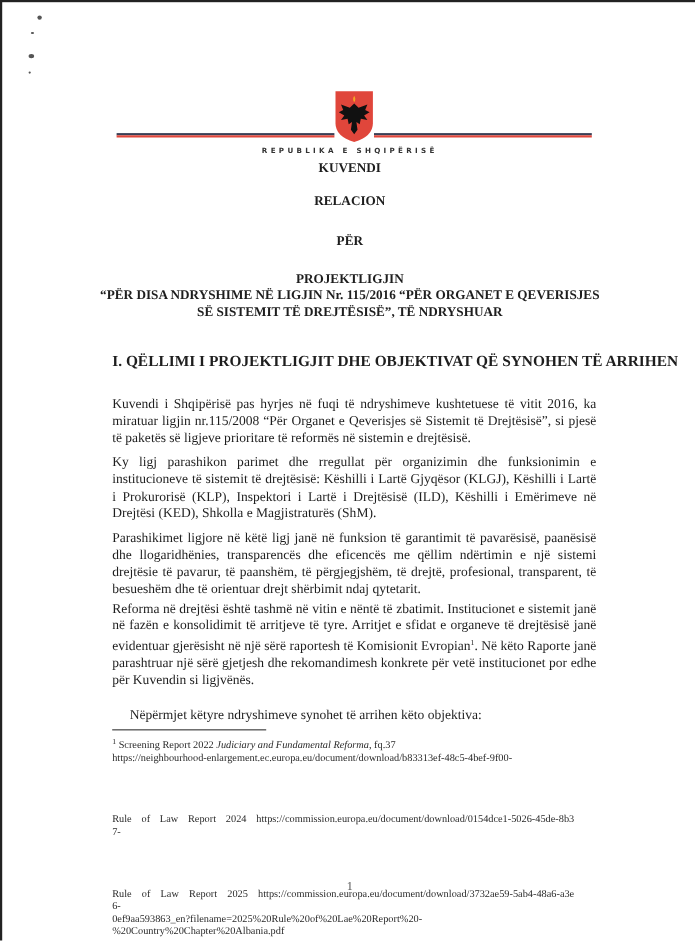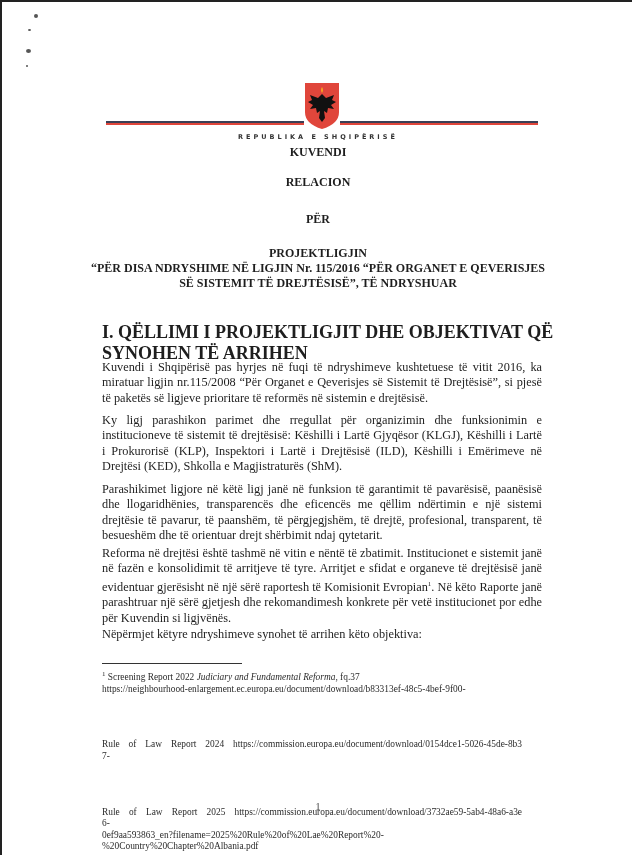--- a/index.html
+++ b/index.html
@@ -23,21 +23,21 @@
   }
   .kuvendi {
     position: absolute; top: 143px; left: 0; width: 632px; text-align: center;
     font-size: 12px; font-weight: bold;
   }
   .title-block { position: absolute; left: 0; width: 632px; text-align: center; font-weight: bold; font-size: 12px; }
   .relacion { top: 173px; }
   .per { top: 210px; }
   .projekt { top: 244px; line-height: 15px; }
   .section-heading {
-    position: absolute; top: 320px; left: 100px; font-weight: bold; font-size: 18px;
+    position: absolute; top: 320px; left: 100px; font-weight: bold; font-size: 14px;
   }
   .para {
     position: absolute; left: 100px; width: 440px; font-size: 12.3px; line-height: 15.4px;
     text-align: justify;
   }
   .p1 { top: 358px; }
   .p2 { top: 411px; }
   .p3 { top: 480px; }
   .p4 { top: 544px; }
   .p5 { top: 625px; }
@@ -80,21 +80,21 @@
   <div>“PËR DISA NDRYSHIME NË LIGJIN Nr. 115/2016 “PËR ORGANET E QEVERISJES</div>
   <div>SË SISTEMIT TË DREJTËSISË”, TË NDRYSHUAR</div>
 </div>
 
 <div class="section-heading">I. QËLLIMI I PROJEKTLIGJIT DHE OBJEKTIVAT QË SYNOHEN TË ARRIHEN</div>
 
 <p class="para p1" style="margin:0">Kuvendi i Shqipërisë pas hyrjes në fuqi të ndryshimeve kushtetuese të vitit 2016, ka miratuar ligjin nr.115/2008 “Për Organet e Qeverisjes së Sistemit të Drejtësisë”, si pjesë të paketës së ligjeve prioritare të reformës në sistemin e drejtësisë.</p>
 <p class="para p2" style="margin:0">Ky ligj parashikon parimet dhe rregullat për organizimin dhe funksionimin e institucioneve të sistemit të drejtësisë: Këshilli i Lartë Gjyqësor (KLGJ), Këshilli i Lartë i Prokurorisë (KLP), Inspektori i Lartë i Drejtësisë (ILD), Këshilli i Emërimeve në Drejtësi (KED), Shkolla e Magjistraturës (ShM).</p>
 <p class="para p3" style="margin:0">Parashikimet ligjore në këtë ligj janë në funksion të garantimit të pavarësisë, paanësisë dhe llogaridhënies, transparencës dhe eficencës me qëllim ndërtimin e një sistemi drejtësie të pavarur, të paanshëm, të përgjegjshëm, të drejtë, profesional, transparent, të besueshëm dhe të orientuar drejt shërbimit ndaj qytetarit.</p>
 <p class="para p4" style="margin:0"><span>Reforma në drejtësi është tashmë në vitin e nëntë të zbatimit. Institucionet e sistemit janë në fazën e konsolidimit të arritjeve të tyre. Arritjet e sfidat e organeve të drejtësisë janë evidentuar gjerësisht  në një sërë raportesh të Komisionit Evropian</span><sup>1</sup><span>. Në këto Raporte janë parashtruar një sërë gjetjesh dhe rekomandimesh konkrete për vetë institucionet por edhe për Kuvendin si ligjvënës.</span></p>
-<p class="para p5" style="margin:0">Nëpërmjet këtyre ndryshimeve synohet të arrihen këto objektiva:</p>
+<p class="para p5" style="margin:16px">Nëpërmjet këtyre ndryshimeve synohet të arrihen këto objektiva:</p>
 
 <div class="footnote-rule"></div>
 <div class="footnotes">
   <span class="fn-line"><sup>1</sup> <span>Screening Report 2022 </span><i>Judiciary and Fundamental Reforma</i><span>, fq.37</span></span>
   <span class="fn-line">https://neighbourhood-enlargement.ec.europa.eu/document/download/b83313ef-48c5-4bef-9f00-</span>
   <span class="fn-line justify" style="display:block;white-space:normal;word-spacing:6px;">Rule of Law Report 2024 https://commission.europa.eu/document/download/0154dce1-5026-45de-8b37-</span>
   <span class="fn-line justify" style="display:block;white-space:normal;word-spacing:6px;">Rule of Law Report 2025 https://commission.europa.eu/document/download/3732ae59-5ab4-48a6-a3e6-</span>
   <span class="fn-line">0ef9aa593863_en?filename=2025%20Rule%20of%20Lae%20Report%20-</span>
   <span class="fn-line">%20Country%20Chapter%20Albania.pdf</span>
 </div>

